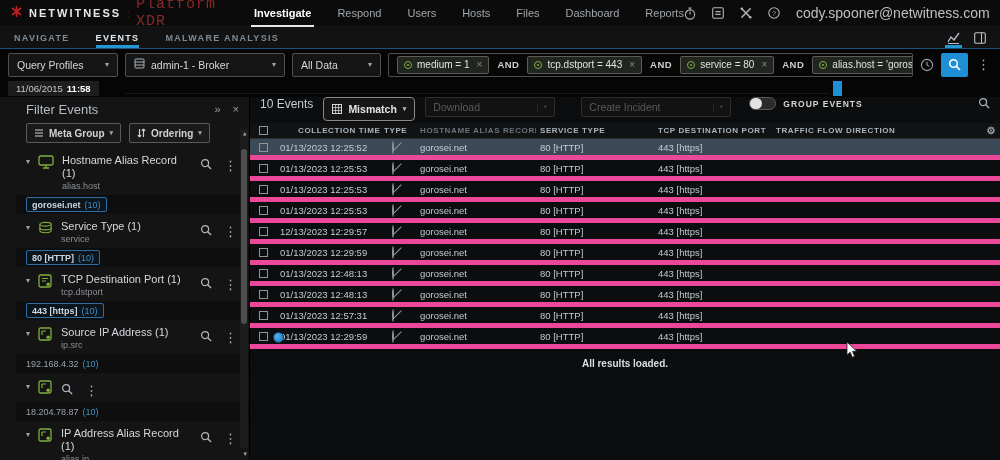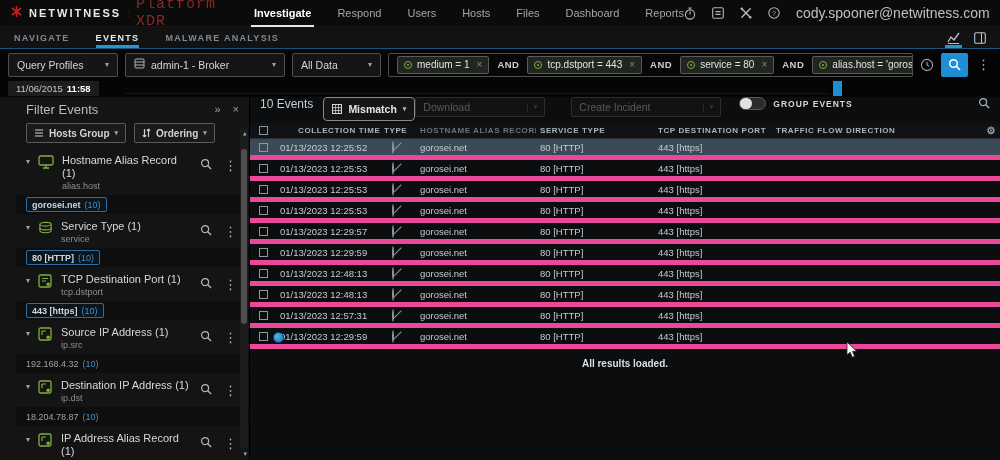--- a/index.html
+++ b/index.html
@@ -104,21 +104,21 @@
   
   .main { flex:1; background:#0b0d0e; position:relative; display:flex; flex-direction:column; }
   .toolbar { height:26px; display:flex; align-items:flex-start; padding:0 10px; }
   .events-count { font-size:12px; color:#c6cdd3; margin-right:10px; }
   .mismatch-btn { height:24px; border:1px solid #8a8a8a; border-radius:4px; background:#151515;
                   display:flex; align-items:center; gap:6px; padding:0 8px;
                   font-size:10.5px; font-weight:bold; color:#e4e4e4; }
   .mismatch-btn .chev { font-size:7px; color:#b0b8c0; }
   .dis-select { height:20px; border:1px solid #2e2e2e; border-radius:2px; background:#121212;
                 display:flex; align-items:center; justify-content:space-between; padding:0 7px;
-                font-size:10.5px; color:#5a5a5a; }
+                font-size:10.5px; color:#5a5a5a; margin-left:10px; }
   .dis-select .chev { font-size:7px; color:#3c3c3c; border-left:1px solid #2a2a2a; padding-left:6px; margin-left:6px; }
   .w-download { width:130px; }
   .w-incident { width:150px; margin-left:26px; }
   .toggle-wrap { display:flex; align-items:center; gap:7px; margin-left:18px; }
   .toggle { width:27px; height:13px; border-radius:7px; background:#2b2b2b; border:1px solid #5a5a5a; position:relative; }
   .toggle-knob { position:absolute; left:0px; top:0px; width:12px; height:11px; border-radius:6px; background:#e2e2e2; }
   .toggle-label { font-size:8.5px; font-weight:bold; letter-spacing:1px; color:#d6d6d6; }
   .toolbar-search { margin-left:auto; color:#aab4bc; display:flex; }
 
   .grid-cols { display:grid; grid-template-columns:30px 100px 36px 120px 118px 118px 1fr; align-items:center; }
@@ -302,21 +302,21 @@
         <span>×</span>
       </span>
     </div>
     <div class="sb-controls">
       <div class="sb-btn">
         <svg width="10" height="10" viewBox="0 0 10 10">
             <g stroke="#cfcfcf" stroke-width="1.2">
               <path d="M1 2 h8 M1 5 h8 M1 8 h8"></path>
             </g>
           </svg>
-        <span>Hosts Group</span>
+        <span>Meta Group</span>
         <span class="chev">▾</span>
       </div>
       <div class="sb-btn">
         <svg width="9" height="10" viewBox="0 0 9 10">
             <g stroke="#cfcfcf" stroke-width="1.2">
               <path d="M2.5 1 v8 M2.5 9 l-1.6-1.8 M2.5 9 l1.6-1.8"></path>
               <path d="M6.5 9 v-8 M6.5 1 l-1.6 1.8 M6.5 1 l1.6 1.8"></path>
             </g>
           </svg>
         <span>Ordering</span>
@@ -432,24 +432,20 @@
           </div>
         </div>
         <div class="sb-group">
           <div class="sb-group-head">
             <span class="sb-chev">▾</span>
             <span class="sb-ico"><svg width="15" height="14" viewBox="0 0 15 14">
                 <rect x="1" y="1" width="12" height="12" rx="1.5" fill="none" stroke="#7fae3f" stroke-width="1.3"></rect>
                 <path d="M4 4 h4 M4 4 v4" fill="none" stroke="#7fae3f" stroke-width="1.2"></path>
                 <circle cx="10.2" cy="10.2" r="1.8" fill="#7fae3f"></circle>
               </svg></span>
-            <div class="sb-names">
-              <div class="sb-name">Destination IP Address (1)</div>
-              <div class="sb-key">ip.dst</div>
-            </div>
             <div class="sb-actions">
               <span><svg width="12" height="12" viewBox="0 0 13 13">
                   <circle cx="5.5" cy="5.5" r="3.8" fill="none" stroke="currentColor" stroke-width="1.3"></circle>
                   <path d="M8.4 8.4 L12 12" stroke="currentColor" stroke-width="1.5"></path>
                 </svg></span>
               <span class="kebab">⋮</span>
             </div>
           </div>
           <div class="sb-value-row">
             <span class="sb-plain">
@@ -568,21 +564,21 @@
           <span class="checkbox"></span>
           <span class="td-time">01/13/2023 12:25:53</span>
           <span><span class="slash-icon"></span></span>
           <span class="td">gorosei.net</span>
           <span class="td">80 [HTTP]</span>
           <span class="td">443 [https]</span>
           <span class="td"></span>
         </div>
         <div class="trow grid-cols">
           <span class="checkbox"></span>
-          <span class="td-time">01/13/2023 12:29:57</span>
+          <span class="td-time">12/13/2023 12:29:57</span>
           <span><span class="slash-icon"></span></span>
           <span class="td">gorosei.net</span>
           <span class="td">80 [HTTP]</span>
           <span class="td">443 [https]</span>
           <span class="td"></span>
         </div>
         <div class="trow grid-cols">
           <span class="checkbox"></span>
           <span class="td-time">01/13/2023 12:29:59</span>
           <span><span class="slash-icon"></span></span>

